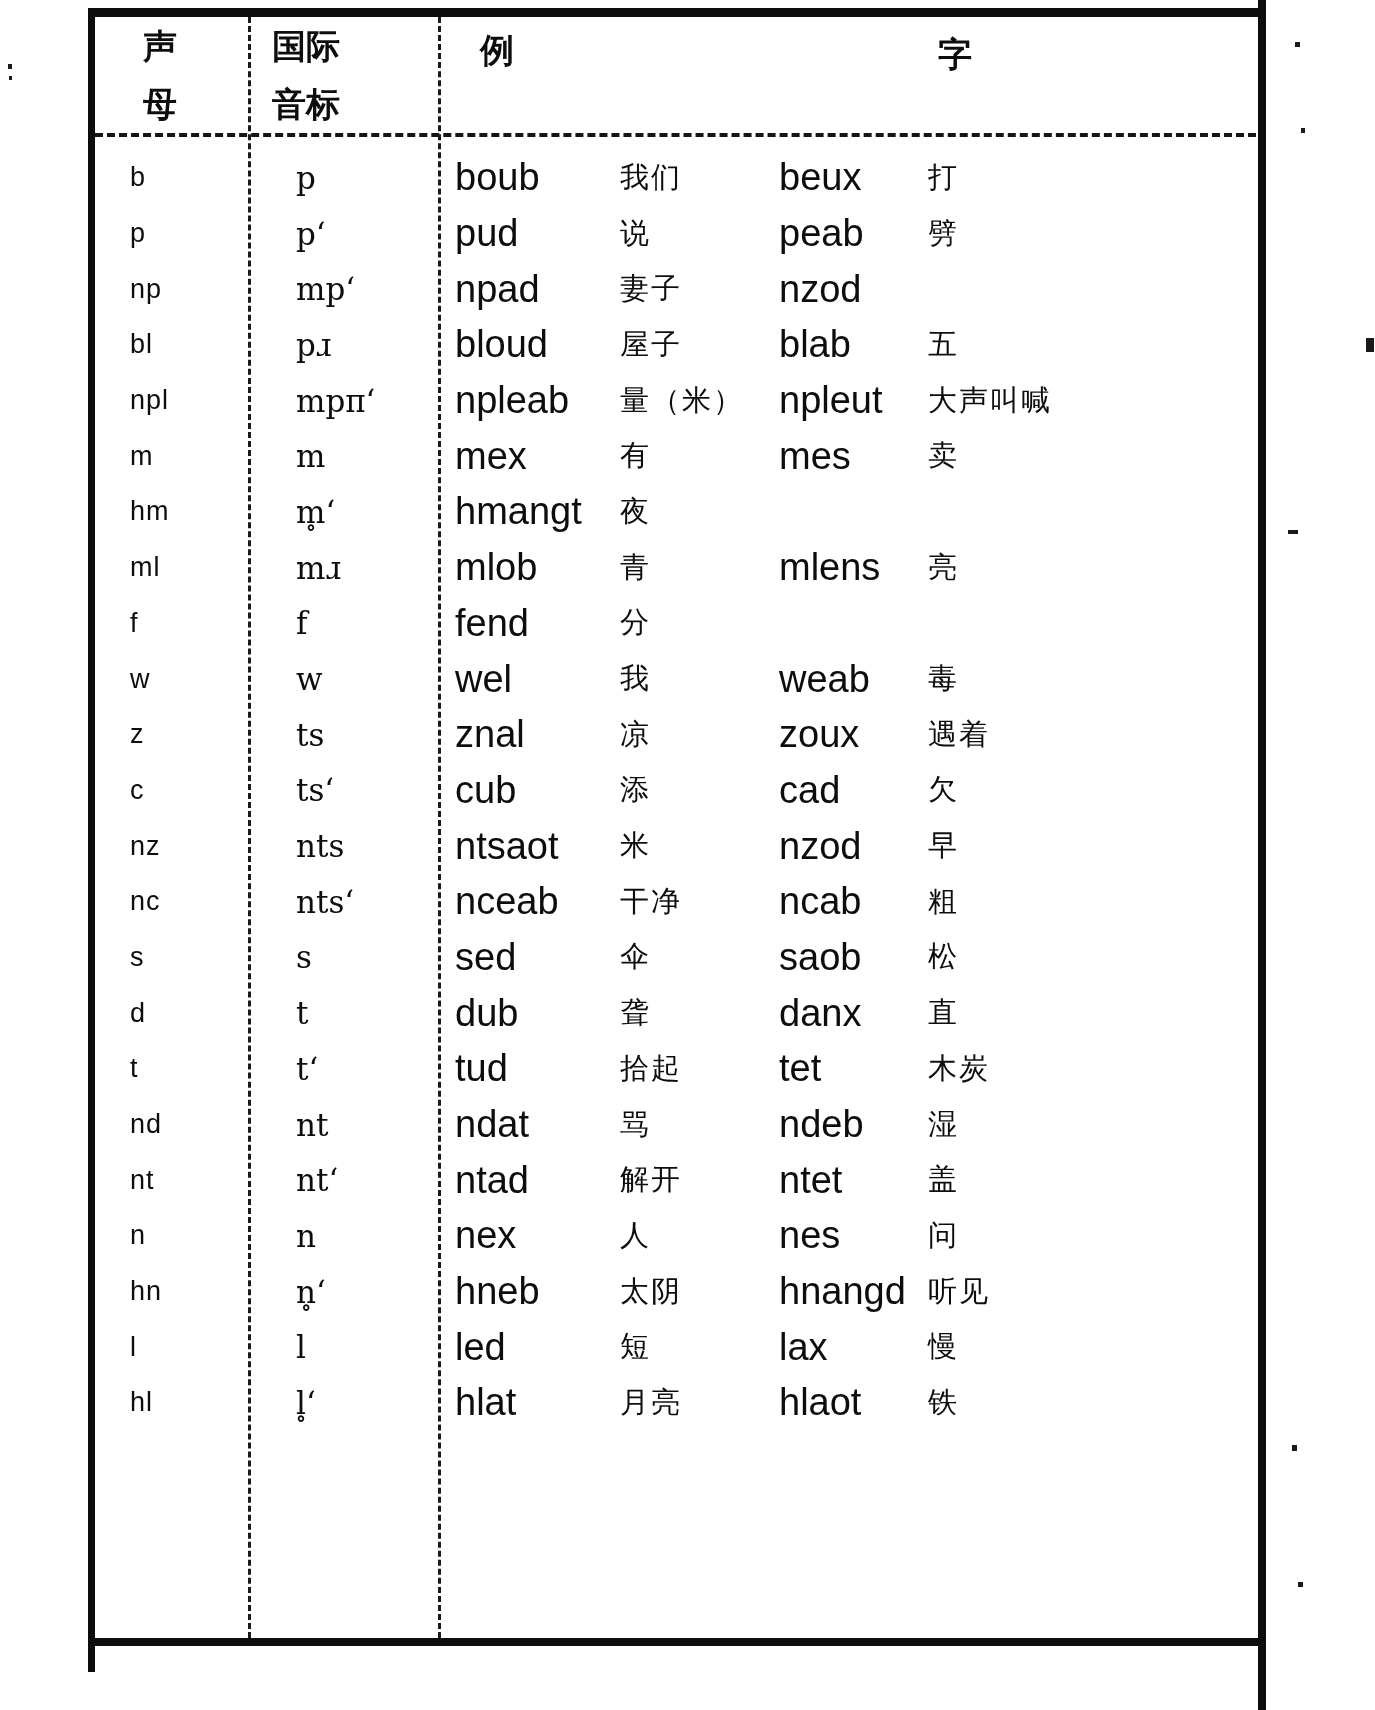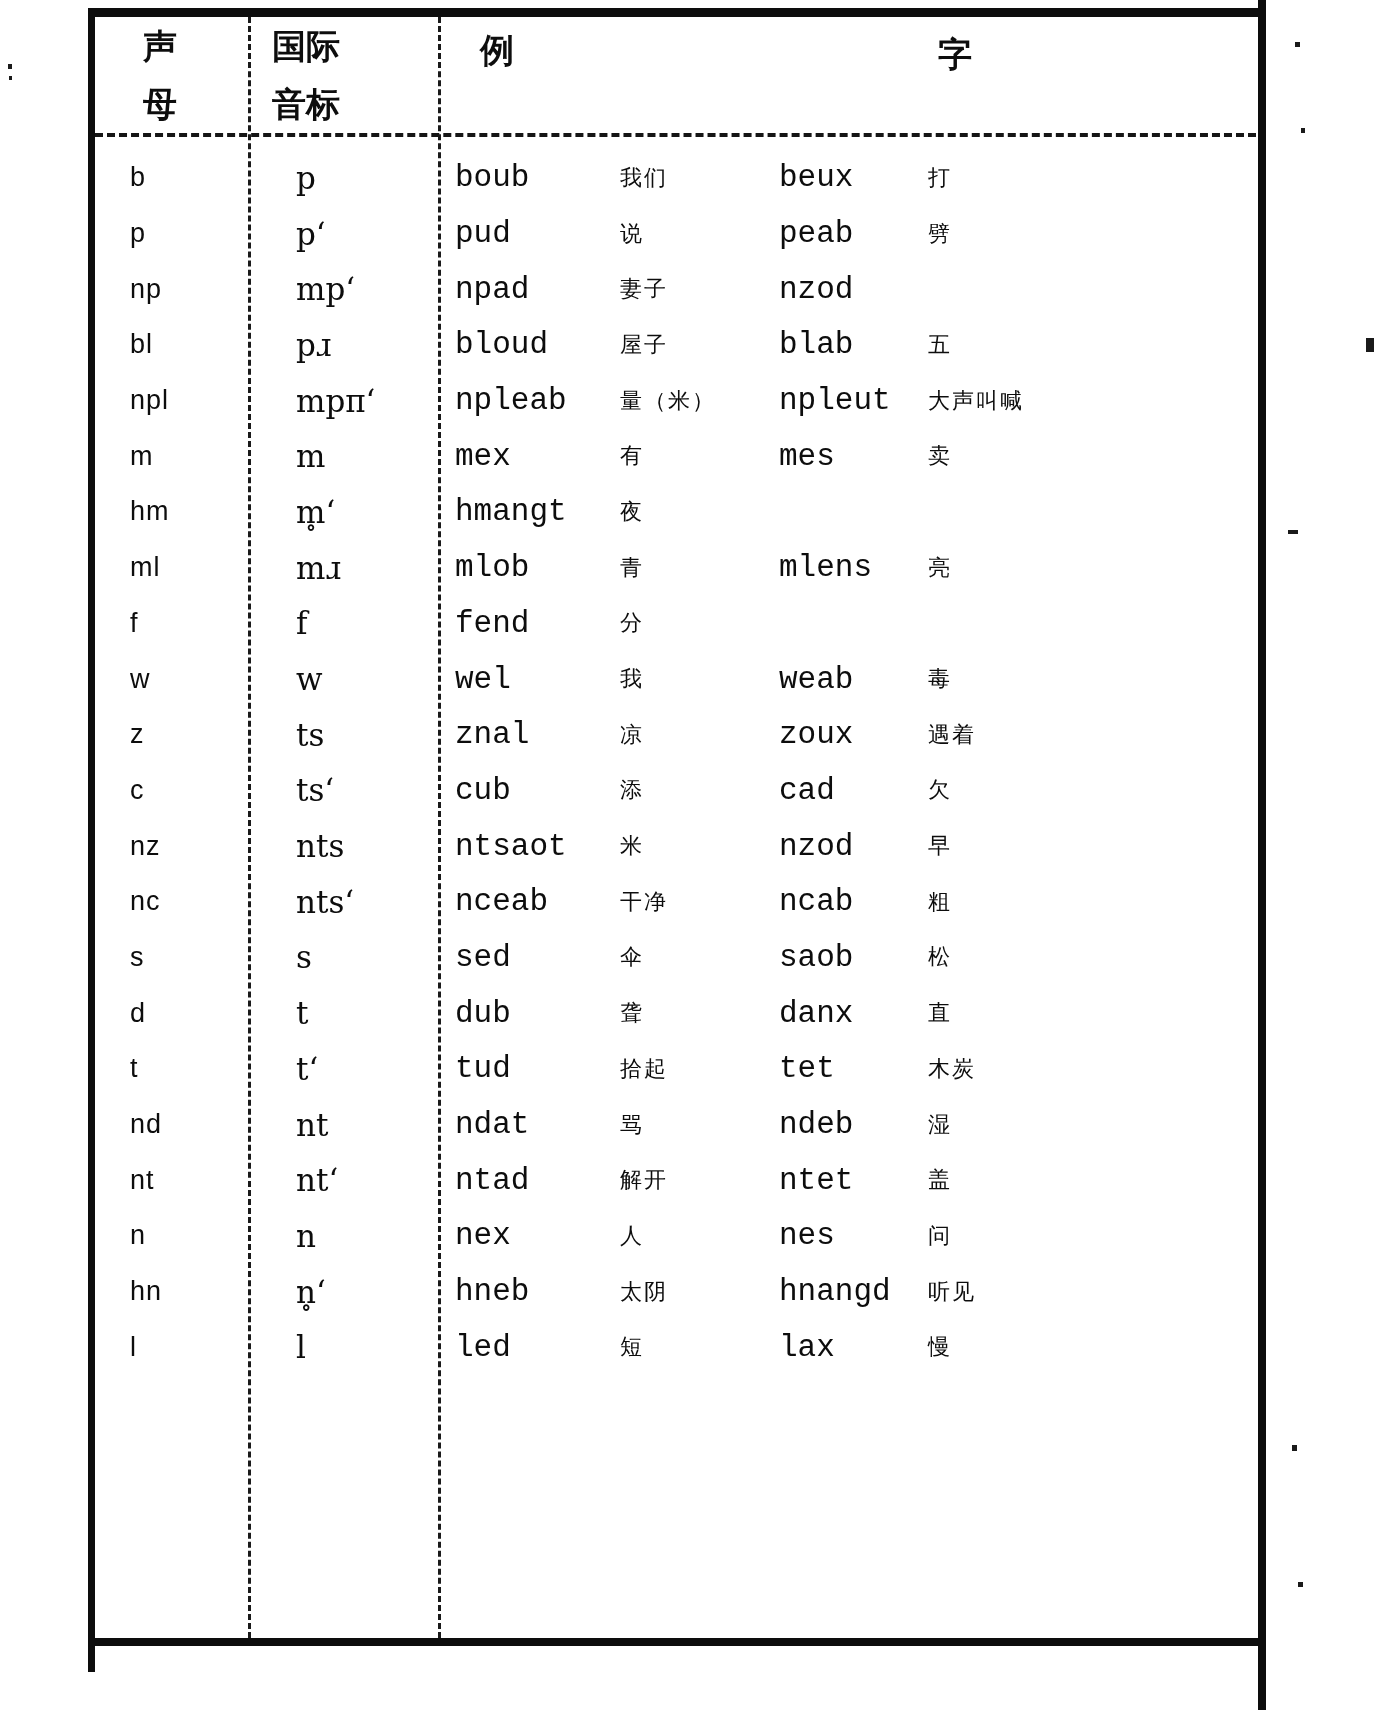--- a/index.html
+++ b/index.html
@@ -35,22 +35,22 @@
     height:55.7px;
     align-items:center;
   }
   .cell{white-space:nowrap;}
   .c-initial{
     padding-left:36px;
     font-family:"Liberation Sans","DejaVu Sans",sans-serif;
     font-size:27px;letter-spacing:1px;
   }
   .c-ipa{padding-left:48px;font-family:"DejaVu Serif",serif;font-size:31px;}
-  .c-word{padding-left:17px;font-family:Liberation Mono, monospace;font-size:31px;}
-  .c-gloss{font-family:Liberation Serif, serif;font-size:22px;letter-spacing:2px;}
+  .c-word{padding-left:17px;font-family:Liberation Sans, sans-serif;font-size:38px;}
+  .c-gloss{font-family:Liberation Serif, serif;font-size:29px;letter-spacing:2px;}
   
   .speck{position:absolute;background:#1a1a1a;}
 </style>
 </head>
 <body>
 
 <div class="page">
 
   <div class="border-top"></div>
   <div class="border-bottom"></div>
@@ -240,20 +240,28 @@
         <span class="cell c-gloss">听见</span>
       </div>
       <div class="row">
         <span class="cell c-initial">l</span>
         <span class="cell c-ipa">l</span>
         <span class="cell c-word">led</span>
         <span class="cell c-gloss">短</span>
         <span class="cell c-word">lax</span>
         <span class="cell c-gloss">慢</span>
       </div>
+      <div class="row">
+        <span class="cell c-initial">hl</span>
+        <span class="cell c-ipa">l̥ʻ</span>
+        <span class="cell c-word">hlat</span>
+        <span class="cell c-gloss">月亮</span>
+        <span class="cell c-word">hlaot</span>
+        <span class="cell c-gloss">铁</span>
+      </div>
     </div>
 
   <div class="speck" style="left:8px;top:64px;width:4px;height:5px;"></div>
   <div class="speck" style="left:9px;top:76px;width:3px;height:4px;"></div>
   <div class="speck" style="left:1295px;top:42px;width:5px;height:5px;"></div>
   <div class="speck" style="left:1301px;top:128px;width:4px;height:5px;"></div>
   <div class="speck" style="left:1366px;top:338px;width:8px;height:14px;"></div>
   <div class="speck" style="left:1288px;top:530px;width:10px;height:4px;"></div>
   <div class="speck" style="left:1292px;top:1445px;width:5px;height:6px;"></div>
   <div class="speck" style="left:1298px;top:1582px;width:5px;height:5px;"></div>

